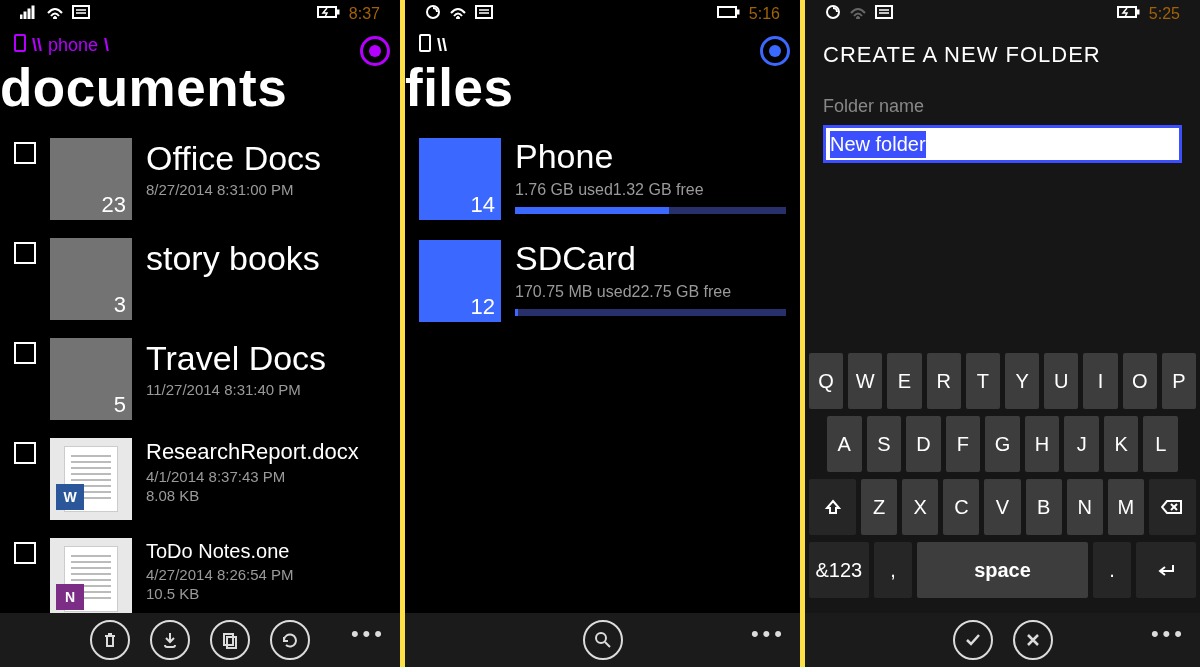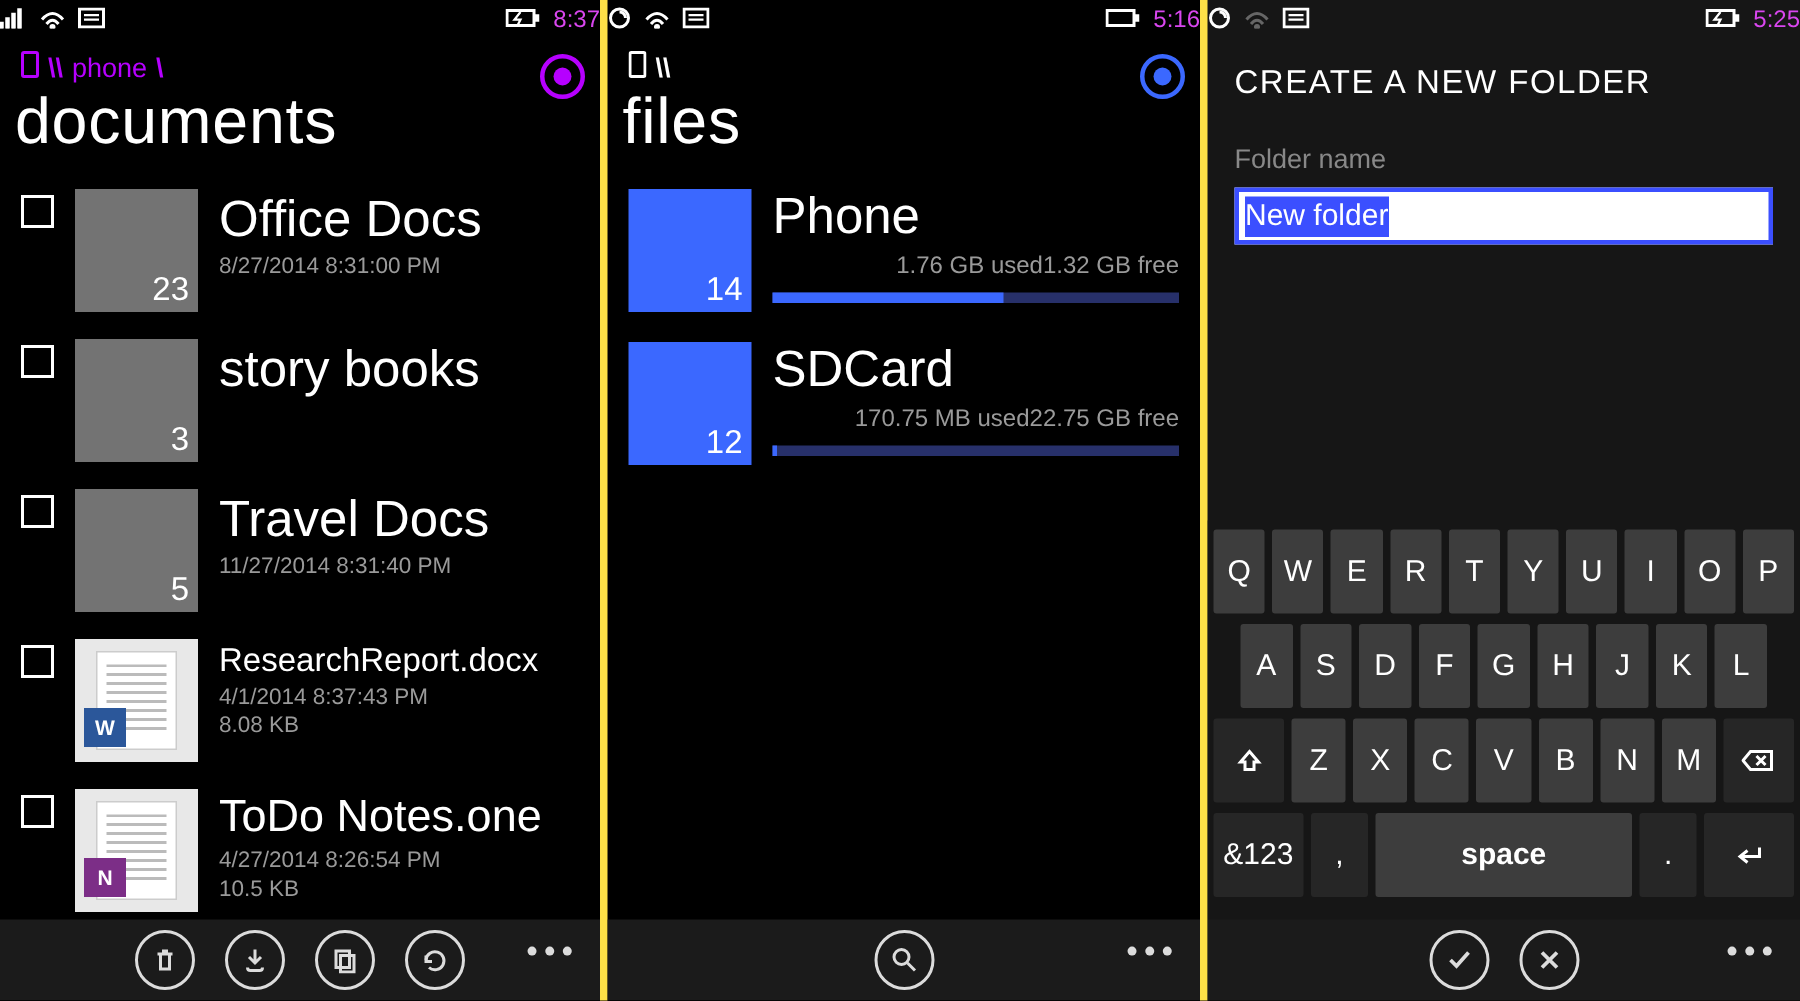--- a/index.html
+++ b/index.html
@@ -20,23 +20,23 @@
     overflow:hidden;
   }
   .screen + .screen { border-left:5px solid #fde047; }
   .screen.light { background:#161616; }
   
   .statusbar {
     height:28px;
     display:flex;
     align-items:center;
     justify-content:space-between;
-    padding:0 0;
+    padding:0 20px;
     font-size:16px;
-    color:#d946ef;
+    color:#a16207;
   }
   .statusbar .left, .statusbar .right { display:flex; align-items:center; gap:8px; }
   .statusbar svg { stroke:#fff; fill:none; }
   .statusbar .faded svg, .statusbar .faded { color:#666; }
   .statusbar .faded svg * { stroke:#666; }
   
   .breadcrumb {
     display:flex;
     align-items:center;
     gap:6px;
@@ -55,23 +55,23 @@
     border:3px solid #b600ff;
     border-radius:50%;
     display:flex;
     align-items:center;
     justify-content:center;
   }
   .face-btn.blue { border-color:#3b68ff; }
   .face-inner { width:12px; height:12px; border-radius:50%; background:#b600ff; }
   .face-btn.blue .face-inner{ background:#3b68ff; }
   .page-title {
-    font-size:43px;
-    font-weight:400;
-    padding:0 10px 20px;
+    font-size:53px;
+    font-weight:700;
+    padding:0 0 20px;
     letter-spacing:0.5px;
     color:#fff;
   }
   
   .list { padding:0 14px; }
   .row {
     display:flex;
     align-items:flex-start;
     gap:14px;
     margin-bottom:18px;
@@ -118,21 +118,21 @@
   .meta-name { font-size:34px; font-weight:300; color:#fff; line-height:1.1; }
   .meta-sub { font-size:15px; color:#9a9a9a; margin-top:4px; }
   .meta-sub2 { font-size:15px; color:#9a9a9a; margin-top:2px; }
   
   .srow {
     display:flex;
     gap:14px;
     padding:0 14px 20px;
   }
   .smeta { flex:1; }
-  .ssub { font-size:16px; color:#9a9a9a; display:flex; justify-content:flex-end; margin-top:6px; }
+  .ssub { font-size:16px; color:#9a9a9a; display:flex; justify-content:flex-start; margin-top:6px; }
   .bar { height:7px; background:#27306a; margin-top:8px; position:relative; }
   .bar .fill { position:absolute; left:0; top:0; bottom:0; background:#3b68ff; }
   
   .bottombar {
     position:absolute;
     bottom:0; left:0; right:0;
     height:54px;
     background:#1b1b1b;
     display:flex;
     align-items:center;
@@ -281,21 +281,21 @@
         <div class="meta-sub2">8.08 KB</div>
       </div>
     </div>
     <div class="row">
       <div class="chk"></div>
       <div class="file-thumb">
           <div class="doc"></div>
           <div class="badge purple">N</div>
         </div>
       <div class="meta">
-        <div class="meta-name" style="font-size:30px">ToDo Notes.one</div>
+        <div class="meta-name" style="font-size:20px">ToDo Notes.one</div>
         <div class="meta-sub">4/27/2014 8:26:54 PM</div>
         <div class="meta-sub2">10.5 KB</div>
       </div>
     </div>
   </div>
 
   <div class="bottombar">
     <div class="circ">
         <svg width="18" height="18">
           <path d="M4 5 L14 5 M6 5 L6 15 L12 15 L12 5 M7 3 L11 3" stroke-width="2"></path>

